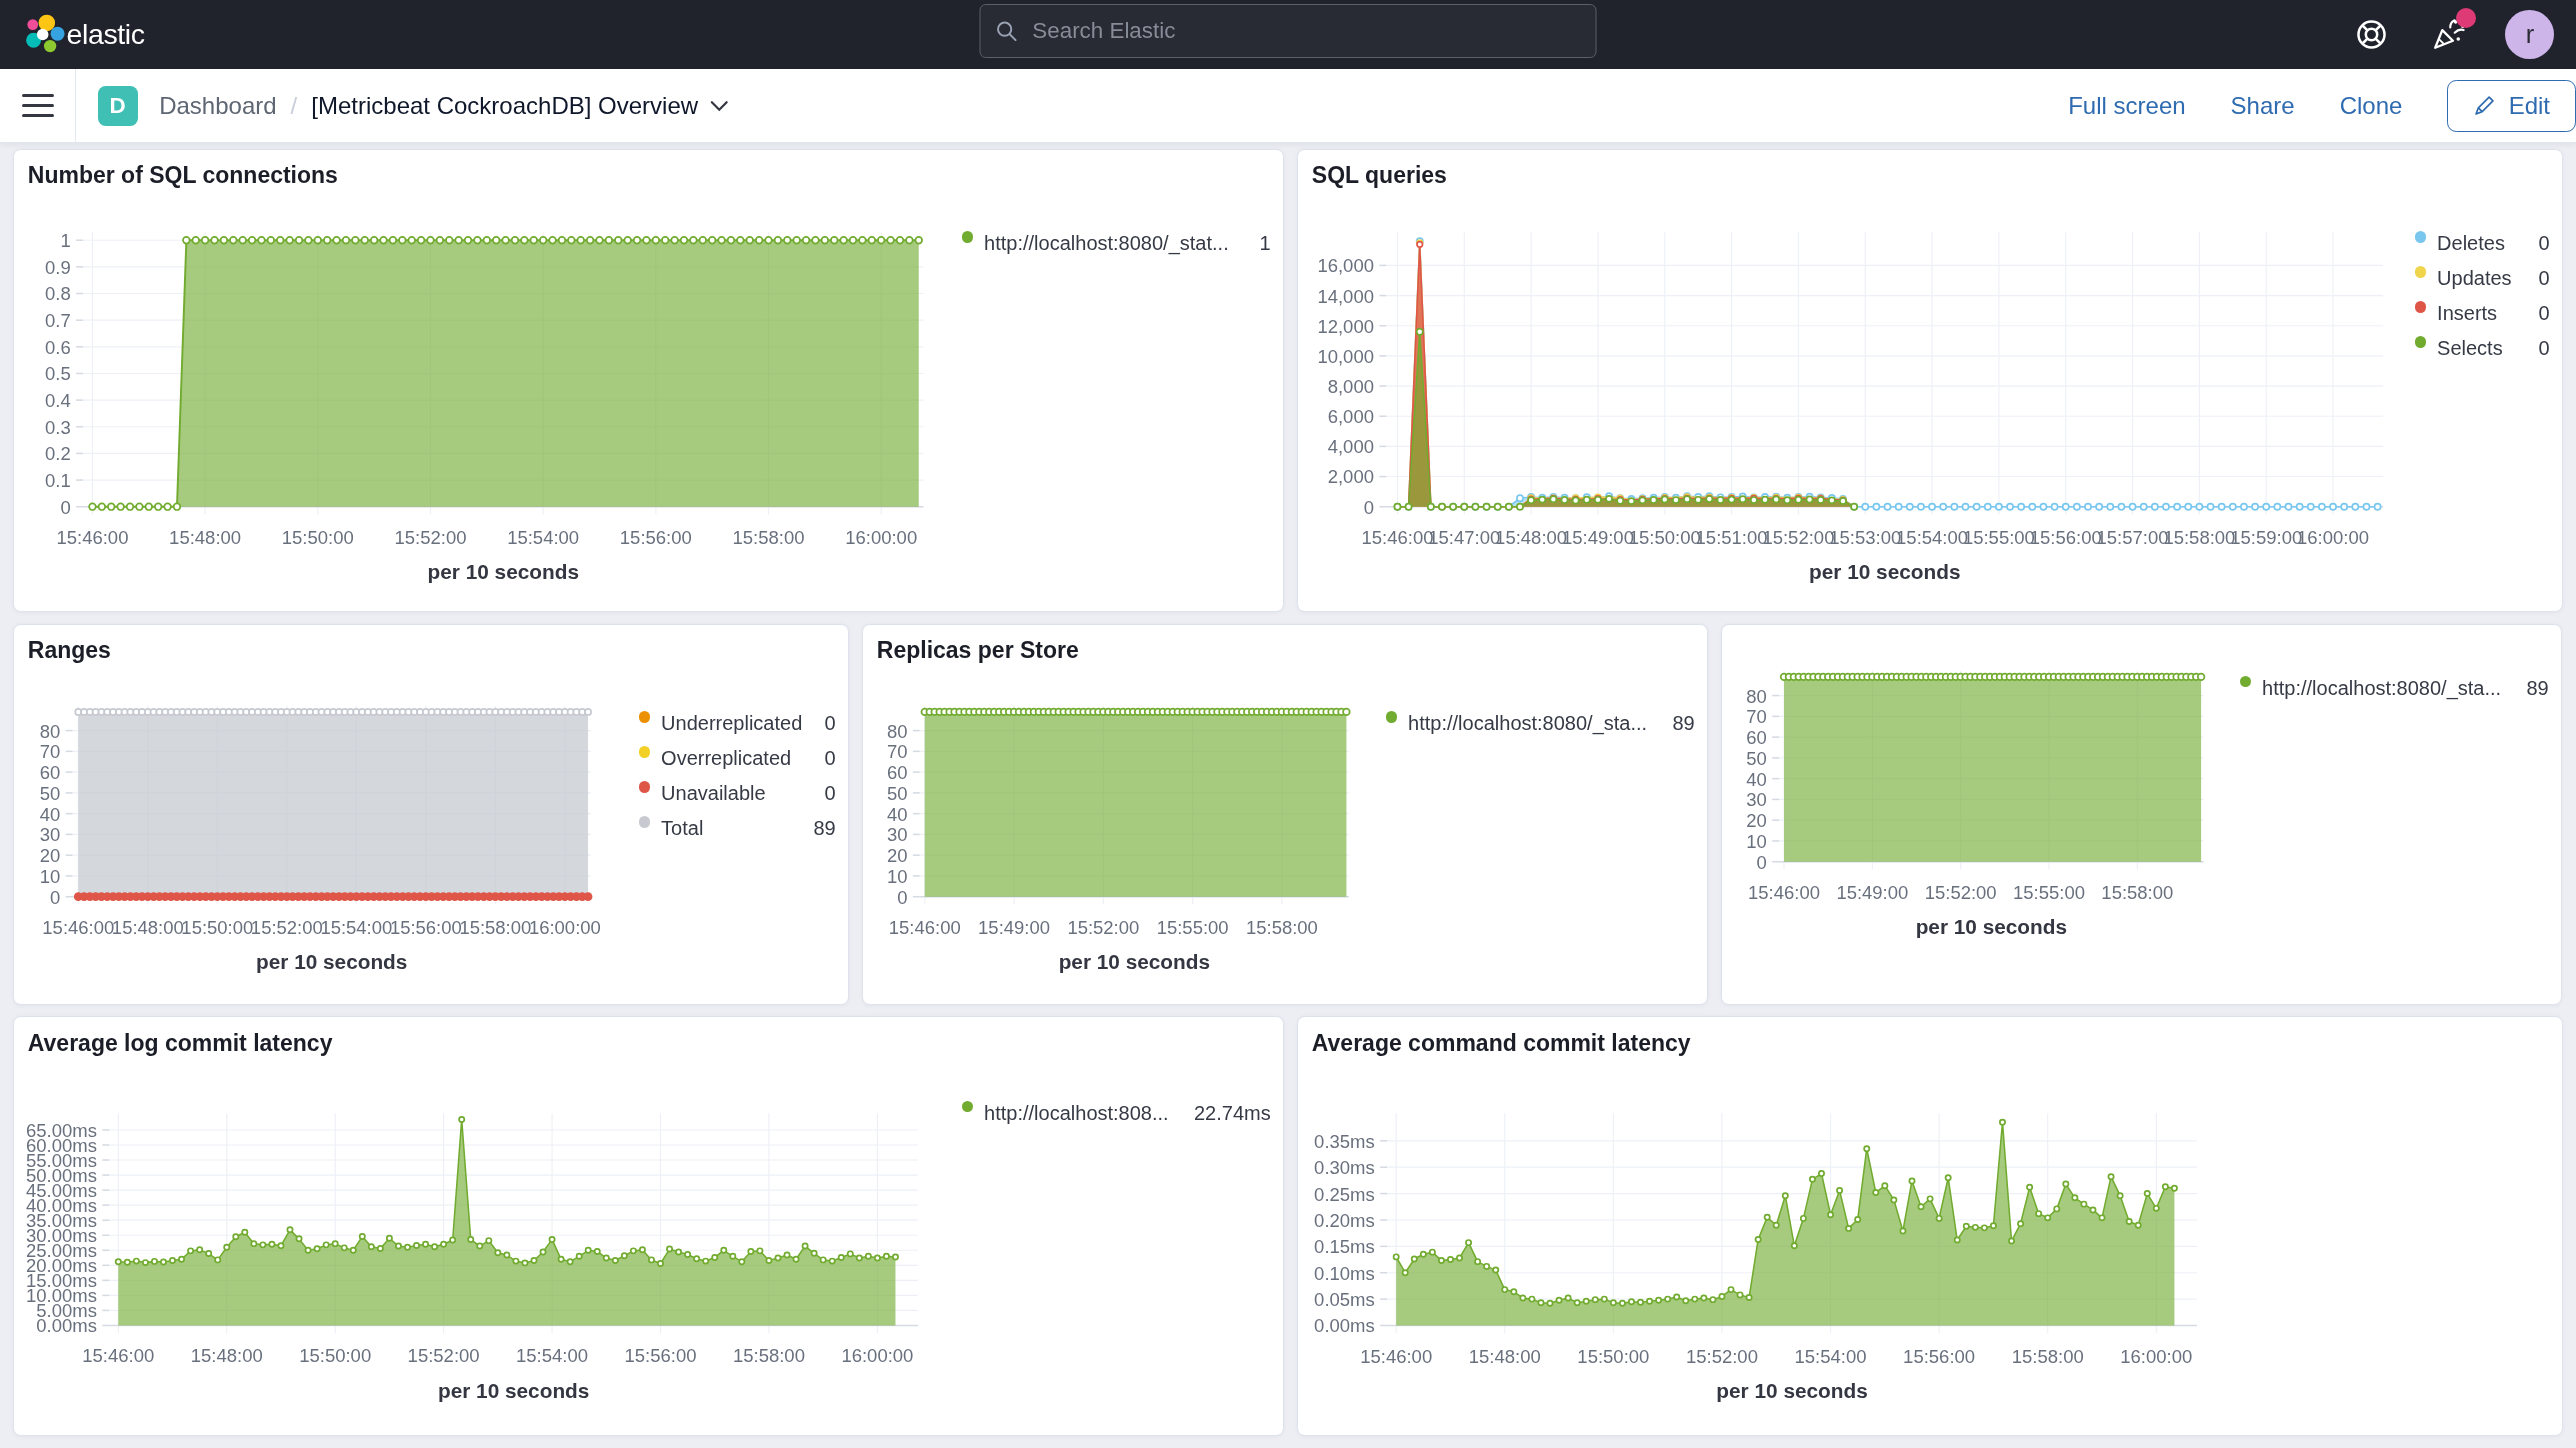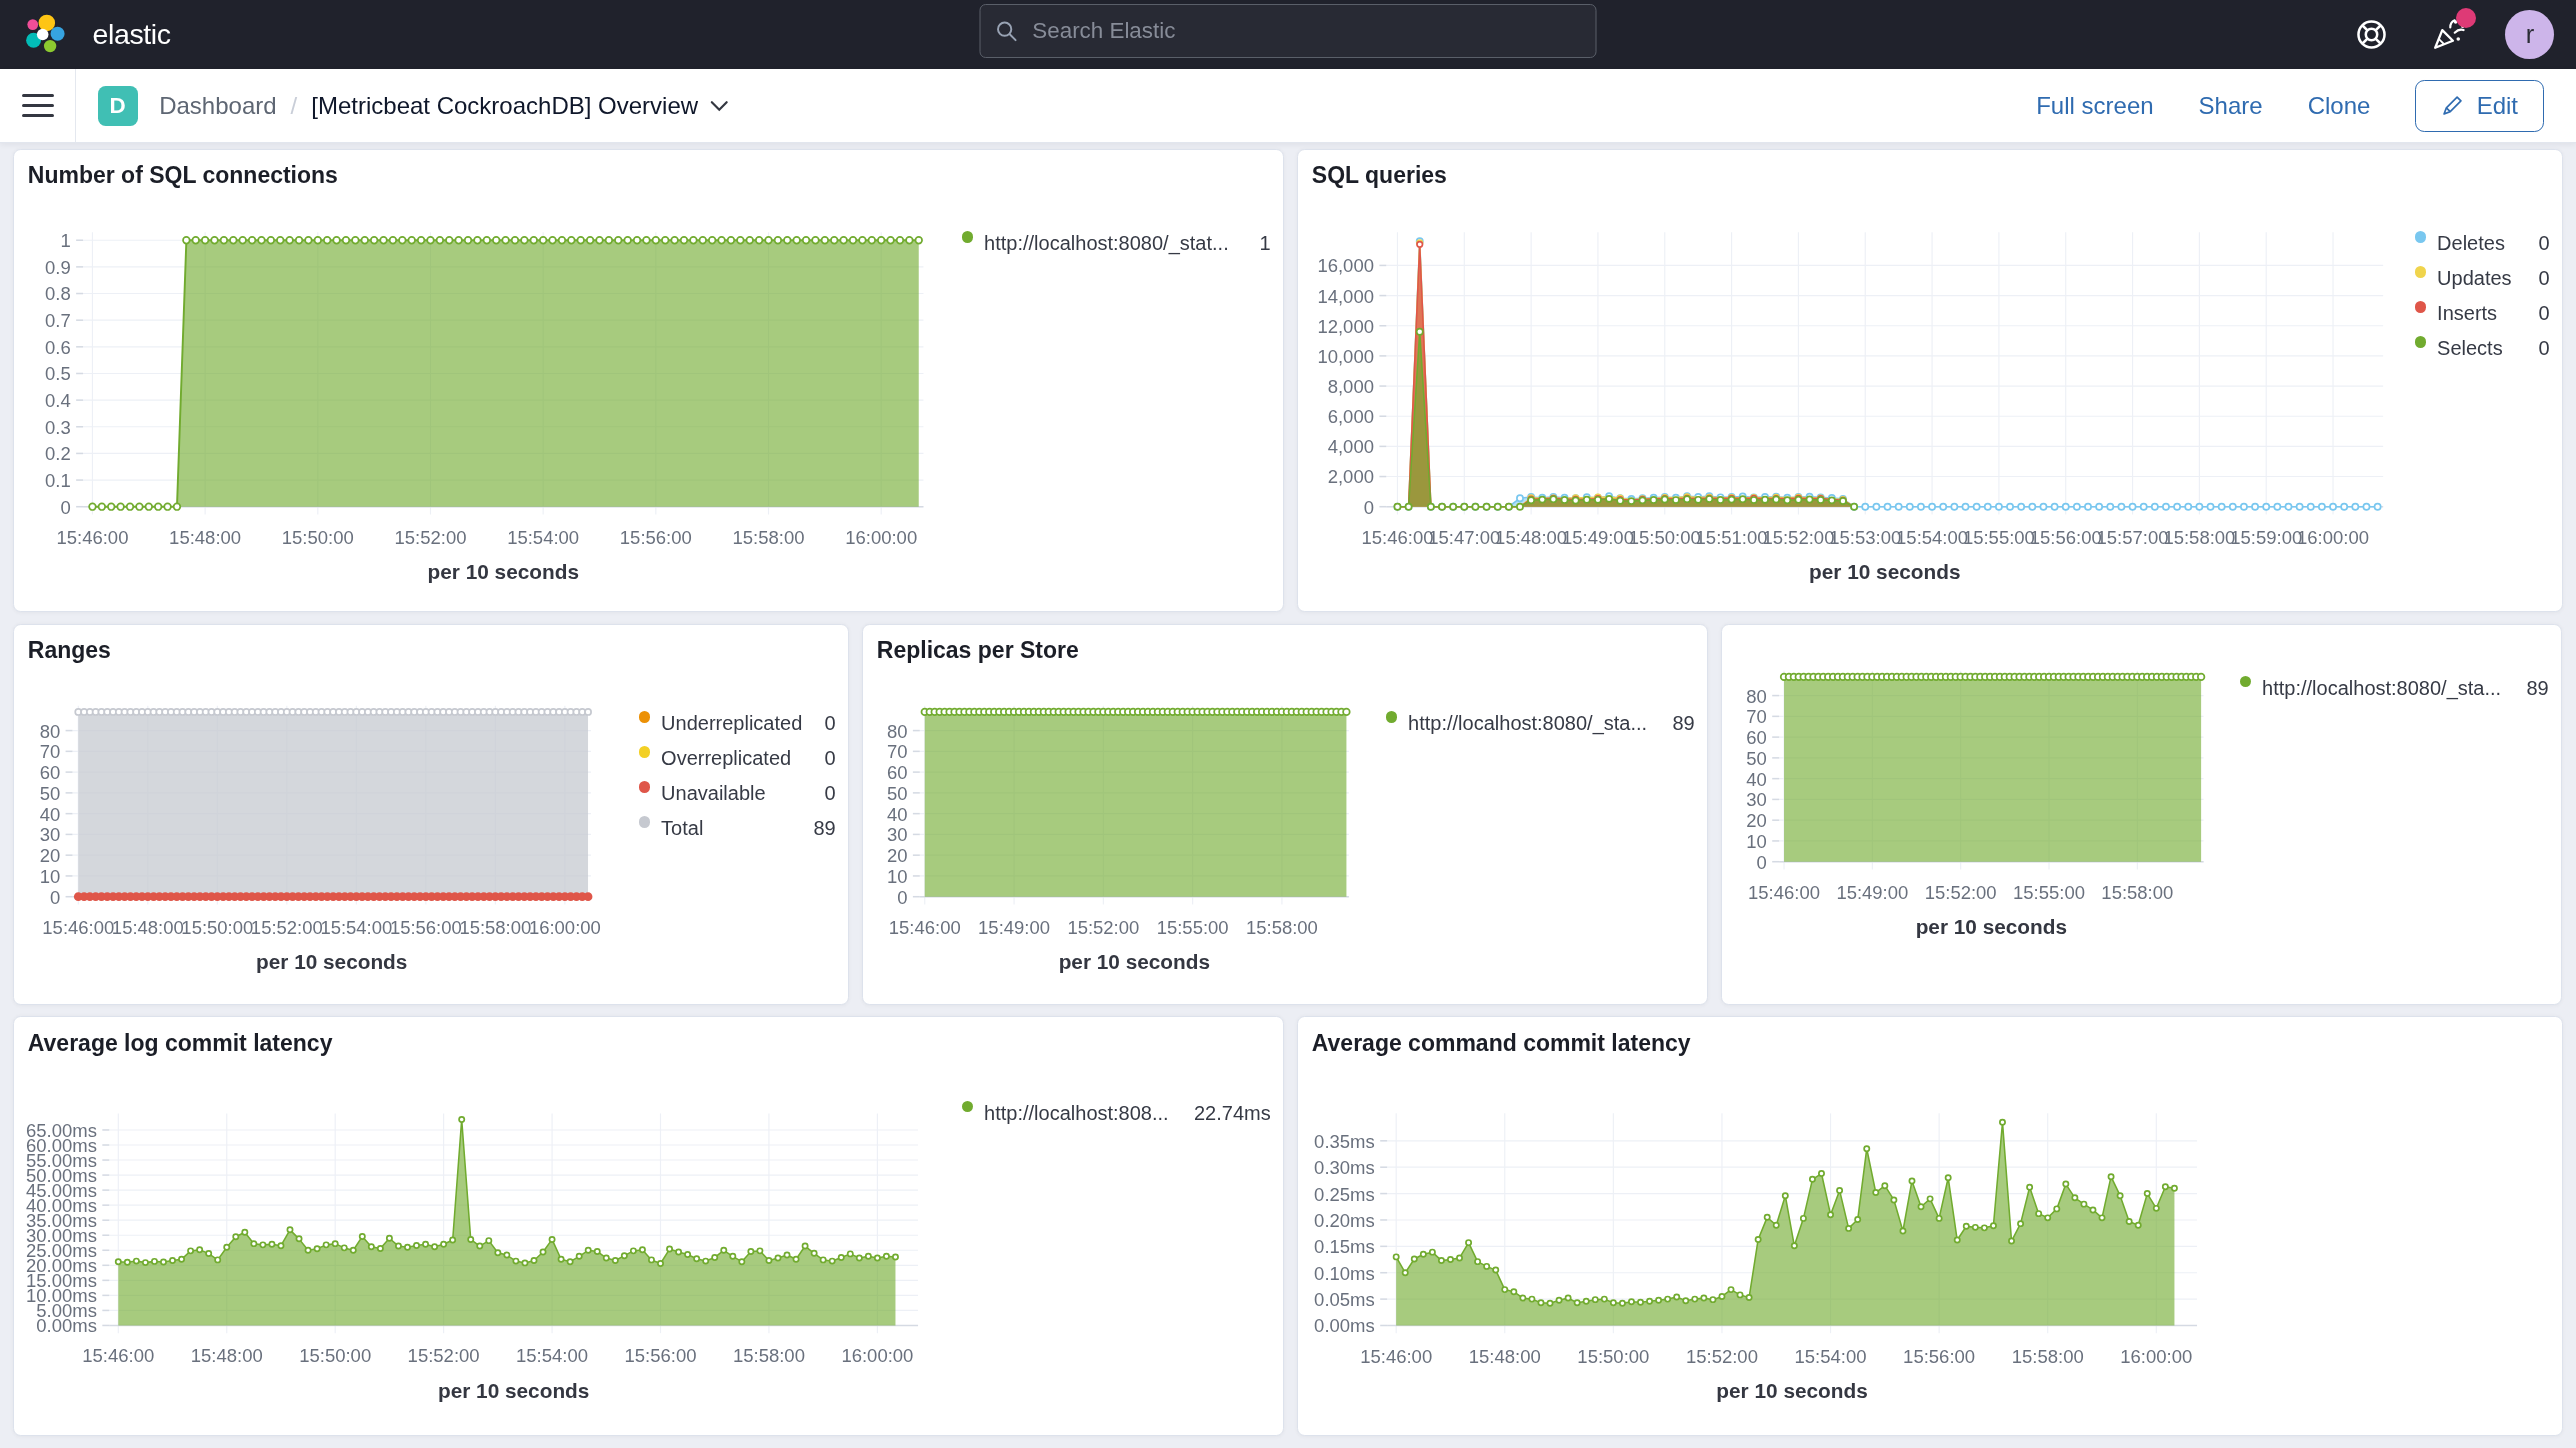--- a/index.html
+++ b/index.html
@@ -1,40 +1,40 @@
 <!DOCTYPE html>
 <html style="font-size:12.3px"><head>
 <meta charset="utf-8">
 <style>
   html,body{margin:0;padding:0;width:2576px;height:1448px;overflow:hidden;
     background:#eceef4;font-family:"Liberation Sans","DejaVu Sans",sans-serif;color:#343741;}
   
   .topbar{position:relative;height:69px;background:#20222c;display:flex;align-items:center;padding:0 21.6px;box-sizing:border-box;}
-  .brand{display:flex;align-items:center;gap:28px;}
+  .brand{display:flex;align-items:center;gap:2px;}
   .brand-name{color:#fff;font-size:28.5px;letter-spacing:-0.4px;}
   .search-wrap{position:absolute;left:50%;top:4px;transform:translateX(-50%);width:617px;height:54px;
     border:1.5px solid #5a5f69;border-radius:6.2px;background:rgba(255,255,255,0.04);display:flex;align-items:center;padding:0 14px;box-sizing:border-box;gap:10.8px;}
   .search-input{flex:1;background:transparent;border:none;outline:none;color:#d4d7de;font-size:22.4px;font-family:inherit;}
   .search-input::placeholder{color:#878c98;}
   .top-icons{margin-left:auto;display:flex;align-items:center;gap:37px;}
   .icon-btn{position:relative;width:40px;height:40px;display:flex;align-items:center;justify-content:center;cursor:pointer;}
   .badge-dot{position:absolute;top:-6.2px;right:-7.7px;width:20px;height:20px;border-radius:50%;background:#de3a76;}
   .avatar{width:49px;height:49px;border-radius:50%;background:#cdb5ea;color:#2b2d36;font-size:25.5px;display:flex;align-items:center;justify-content:center;cursor:pointer;}
   
   .toolbar{position:relative;z-index:2;height:73px;background:#fff;display:flex;align-items:center;
     border-bottom:1.5px solid #e2e6ee;box-shadow:0 2.3px 6.2px rgba(29,34,48,.07);}
   .menu-btn{width:76px;height:100%;border-right:1.5px solid #e4e8ef;display:flex;flex-direction:column;align-items:center;justify-content:center;gap:7px;cursor:pointer;box-sizing:border-box;}
   .menu-btn span{width:32px;height:3.1px;border-radius:1.5px;background:#343741;}
   .crumb-badge{width:40px;height:40px;border-radius:7.7px;background:#40bfb4;color:#fff;font-weight:700;font-size:22.4px;
     display:flex;align-items:center;justify-content:center;margin:0 21.6px;}
   .breadcrumbs{display:flex;align-items:center;gap:14px;font-size:24px;}
   .crumb-root{color:#5e6673;cursor:pointer;}
   .crumb-sep{color:#c9ced8;}
   .crumb-title{color:#0f172a;font-weight:500;display:flex;align-items:center;gap:12.3px;cursor:pointer;}
-  .toolbar-actions{margin-left:auto;display:flex;align-items:center;gap:45px;padding-right:32px;}
+  .toolbar-actions{margin-left:auto;display:flex;align-items:center;gap:45px;}
   .tb-link{color:#2f6bb0;font-size:24px;cursor:pointer;}
   .edit-btn{display:flex;align-items:center;gap:12.3px;height:52px;padding:0 25px;border:1.5px solid #2f6bb0;border-radius:9.3px;
     background:#fff;color:#2f6bb0;font-size:24px;font-family:inherit;cursor:pointer;}
   
   .dash{padding:6.2px 13px 0;}
   .row{display:flex;gap:13px;margin-bottom:11.6px;}
   .panel{background:#fff;border:1.2px solid #dde2ec;border-radius:7.7px;box-shadow:0 0.8px 3.9px rgba(52,55,65,.05);
     padding:10.8px 12.3px;box-sizing:border-box;}
   .w-a{width:1271px;} .w-b{width:1266px;}
   .w-c{width:836px;} .w-d{width:846px;} .w-e{width:841px;}

